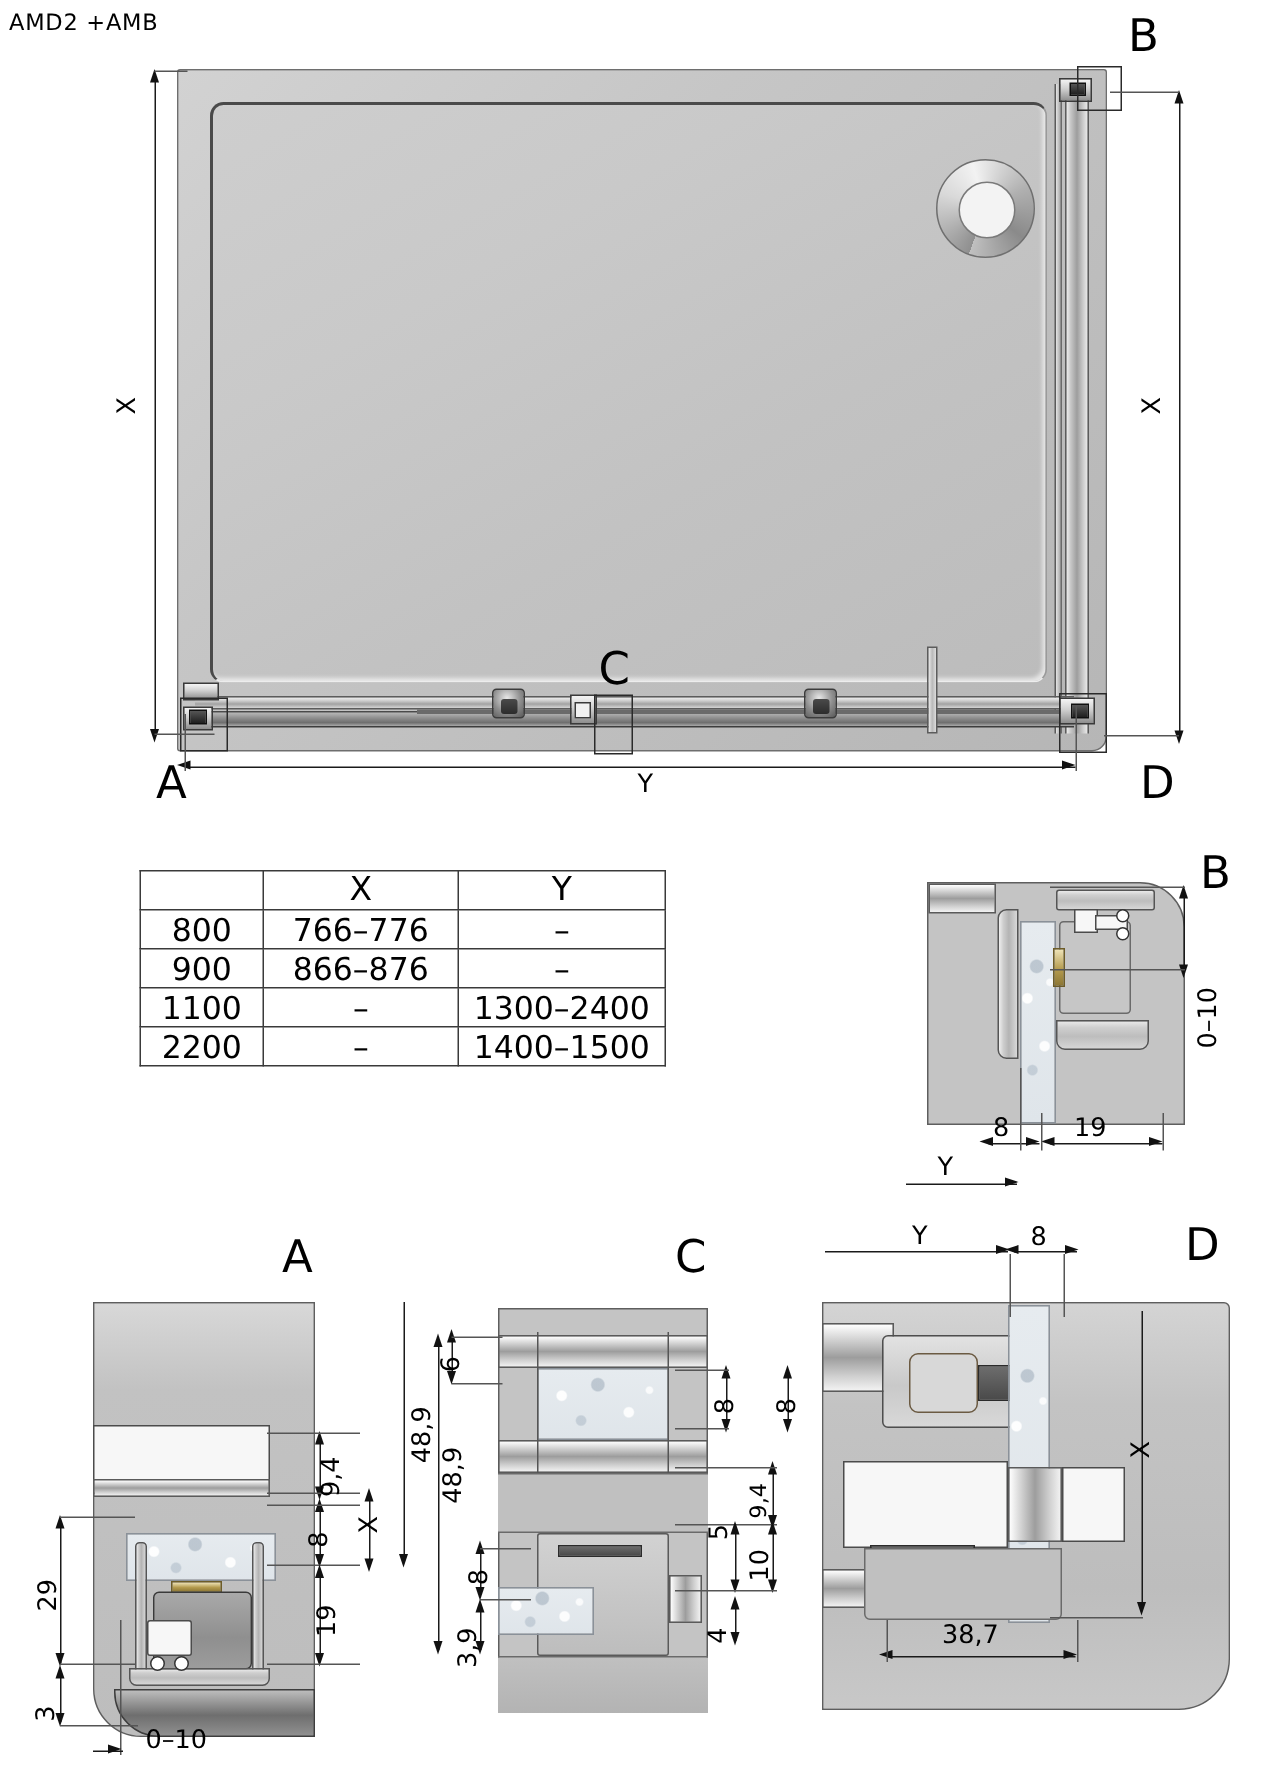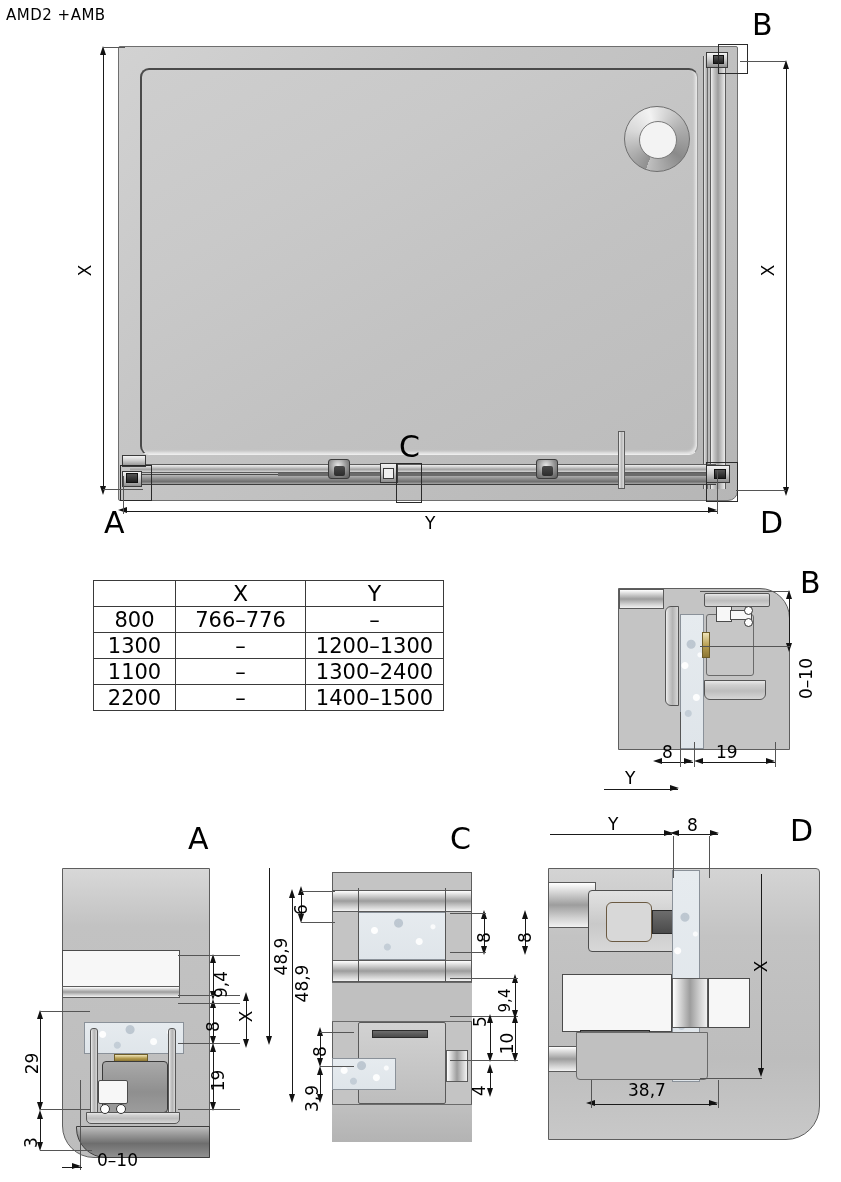--- a/index.html
+++ b/index.html
@@ -268,23 +268,23 @@
         <td class="c2">Y</td>
       </tr>
     </thead>
     <tbody id="spec-table-body">
         <tr>
           <td class="c0">800</td>
           <td class="c1">766–776</td>
           <td class="c2">–</td>
         </tr>
         <tr>
-          <td class="c0">1300</td>
-          <td class="c1">–</td>
-          <td class="c2">1200–1300</td>
+          <td class="c0">900</td>
+          <td class="c1">866–876</td>
+          <td class="c2">–</td>
         </tr>
         <tr>
           <td class="c0">1100</td>
           <td class="c1">–</td>
           <td class="c2">1300–2400</td>
         </tr>
         <tr>
           <td class="c0">2200</td>
           <td class="c1">–</td>
           <td class="c2">1400–1500</td>

